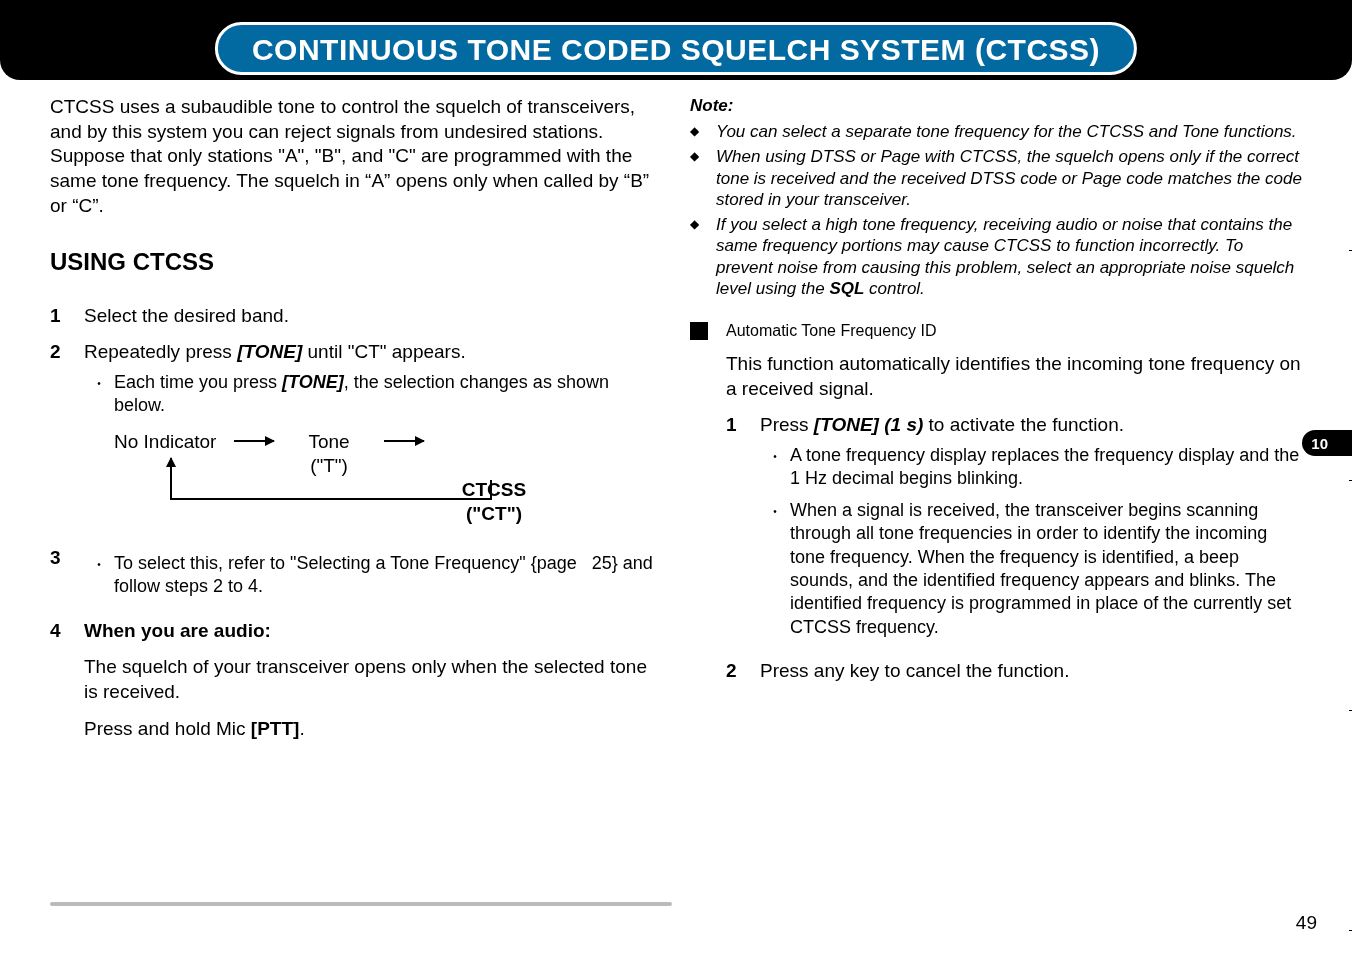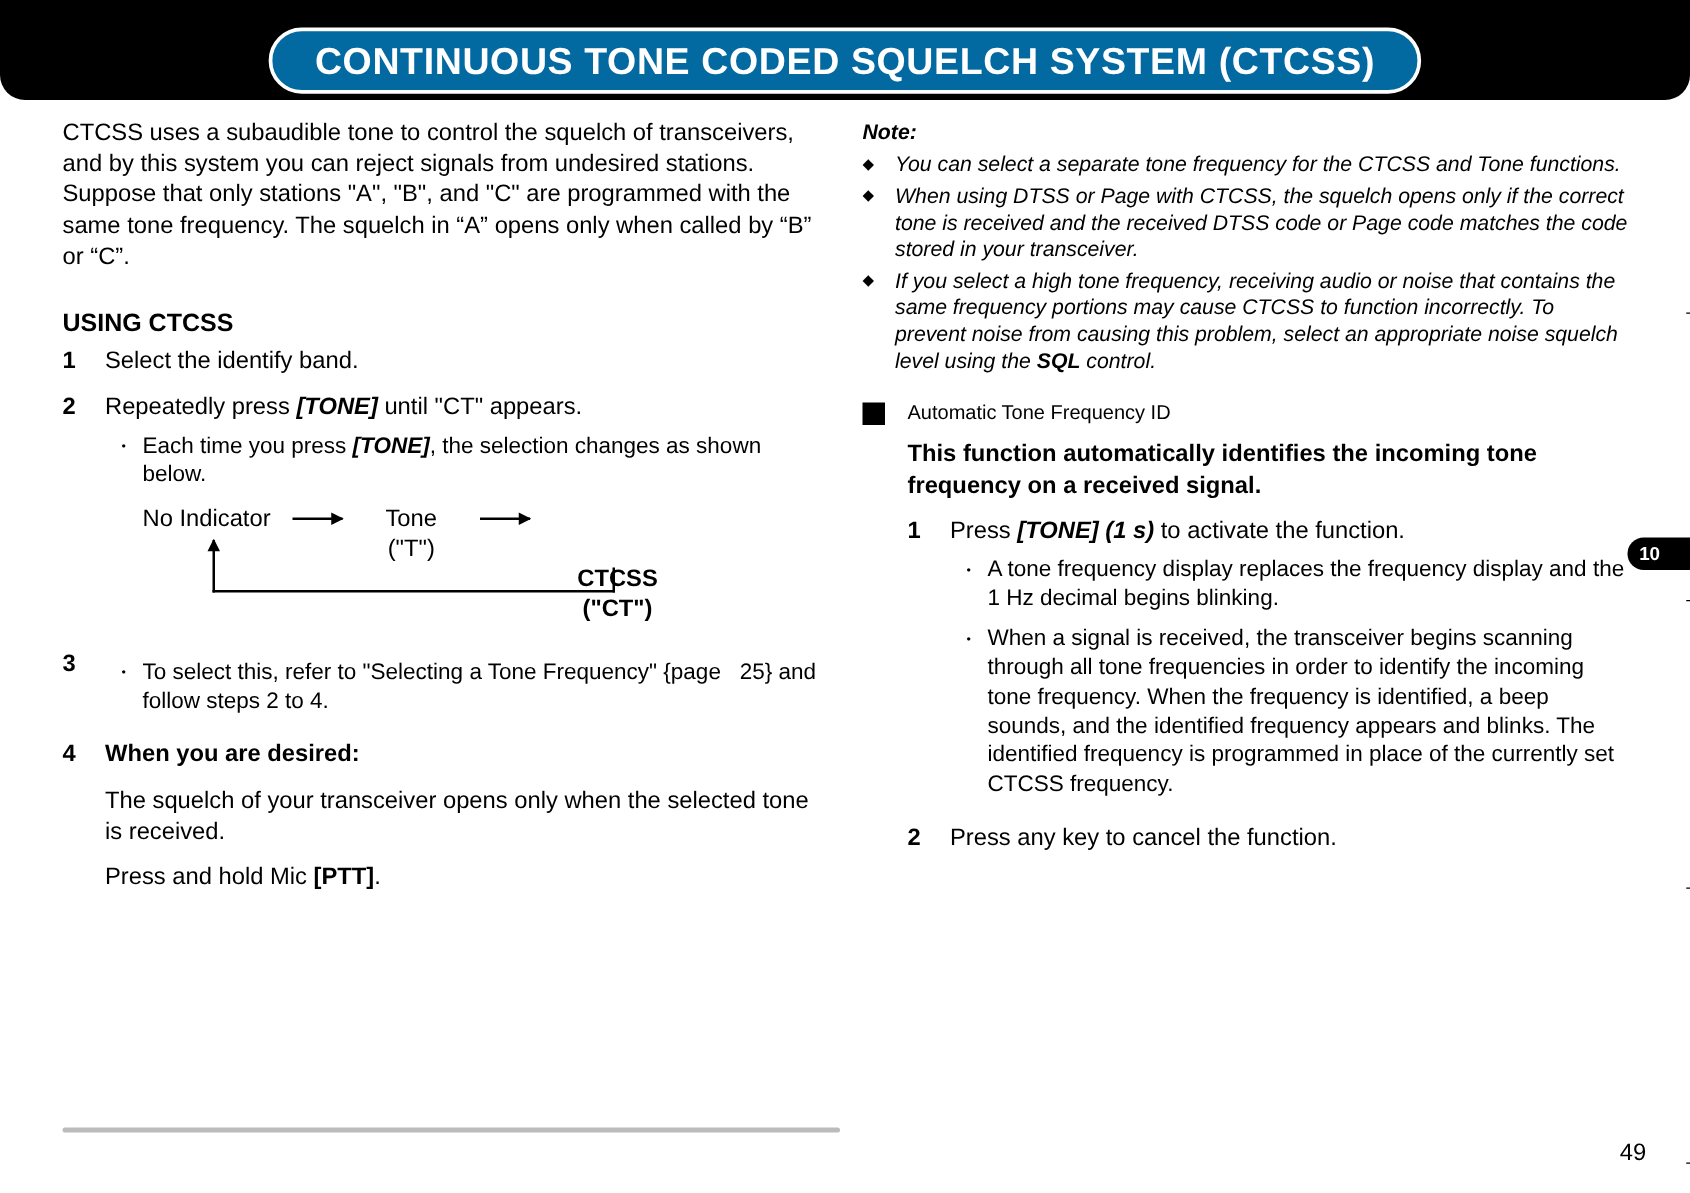--- a/index.html
+++ b/index.html
@@ -43,22 +43,22 @@
       bottom: 60px;
       display: flex;
       gap: 28px;
     }
     .col { flex: 1; font-size: 19px; line-height: 1.3; }
     .intro { margin-bottom: 28px; }
     .section-h {
       font-family: 'Arial Narrow', Arial, sans-serif;
       font-stretch: condensed;
       font-weight: bold;
-      font-size: 20px;
-      margin-bottom: 5px;
+      font-size: 24px;
+      margin-bottom: 26px;
     }
     .numlist { list-style: none; }
     .numlist > li { display: flex; margin-bottom: 12px; }
     .numlist > li > .num { font-weight: bold; width: 34px; flex-shrink: 0; }
     .numlist > li > .body { flex: 1; }
     .sublist { list-style: none; margin-top: 6px; }
     .sublist > li { display: flex; margin-bottom: 8px; font-size: 18px; }
     .sublist > li > .dot { width: 30px; flex-shrink: 0; text-align: center; font-size: 10px; padding-top: 6px; }
     .sublist > li > .sbody { flex: 1; }
     .diagram {
@@ -159,21 +159,21 @@
 <div class="content">
 
   <div class="col">
     <p class="intro">CTCSS uses a subaudible tone to control the squelch of transceivers, and by this system you can reject signals from undesired stations.  Suppose that only stations "A", "B", and "C" are programmed with the same tone frequency.  The squelch in “A” opens only when called by “B” or “C”.</p>
 
     <h2 class="section-h">USING CTCSS</h2>
 
     <ol class="numlist">
       <li>
         <span class="num">1</span>
-        <div class="body">Select the identify band.</div>
+        <div class="body">Select the desired band.</div>
       </li>
       <li>
         <span class="num">2</span>
         <div class="body">
           <span>Repeatedly press </span><b><i>[TONE]</i></b><span> until "CT" appears.</span>
           <ul class="sublist">
             <li>
               <span class="dot">•</span>
               <div class="sbody">
                 <span>Each time you press </span><b><i>[TONE]</i></b><span>, the selection changes as shown below.</span>
@@ -207,21 +207,21 @@
             <li>
               <span class="dot">•</span>
               <div class="sbody">To select this, refer to "Selecting a Tone Frequency" {page&nbsp;&nbsp; 25} and follow steps 2 to 4.</div>
             </li>
           </ul>
         </div>
       </li>
       <li>
         <span class="num">4</span>
         <div class="body">
-          <b>When you are desired:</b>
+          <b>When you are audio:</b>
           <p style="margin-top:12px;">The squelch of your transceiver opens only when the selected tone is received.</p>
           <p style="margin-top:12px;">
             <span>Press and hold Mic </span><b>[PTT]</b><span>.</span>
           </p>
         </div>
       </li>
     </ol>
   </div>
 
   <div class="col">
@@ -239,21 +239,21 @@
           <span class="dmd">◆</span>
           <div><span>If you select a high tone frequency, receiving audio or noise that contains the same frequency portions may cause CTCSS to function incorrectly.  To prevent noise from causing this problem, select an appropriate noise squelch level using the </span><b>SQL</b><span> control.</span></div>
         </li>
     </ul>
 
     <div class="sub-h-row">
       <div class="sq"></div>
       <h3 class="sub-h">Automatic Tone Frequency ID</h3>
     </div>
 
-    <p class="indent" style="margin-bottom:12px;font-weight:bold;">This function automatically identifies the incoming tone frequency on a received signal.</p>
+    <p class="indent" style="margin-bottom:12px;">This function automatically identifies the incoming tone frequency on a received signal.</p>
 
     <ol class="numlist indent">
       <li>
         <span class="num">1</span>
         <div class="body">
           <span>Press </span><b><i>[TONE] (1 s)</i></b><span> to activate the function.</span>
           <ul class="sublist">
             <li>
               <span class="dot">•</span>
               <div class="sbody">A tone frequency display replaces the frequency display and the 1 Hz decimal begins blinking.</div>

